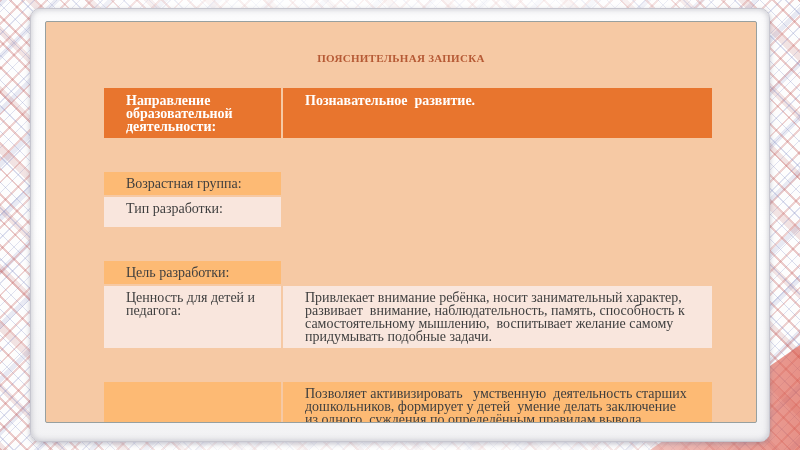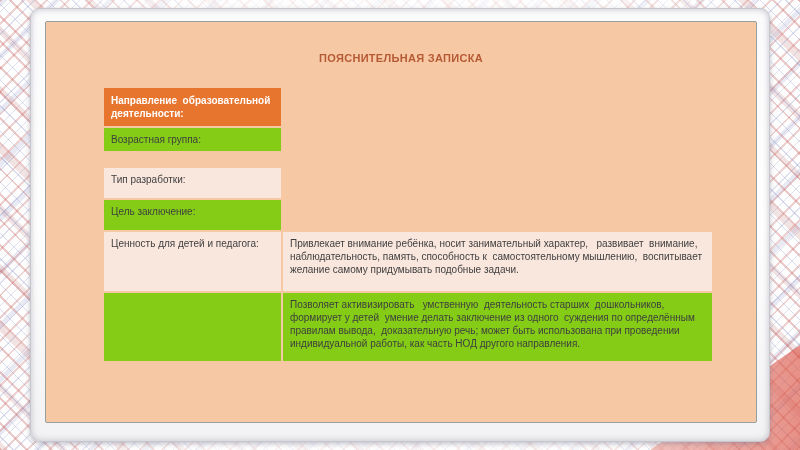--- a/index.html
+++ b/index.html
@@ -26,20 +26,21 @@
         rgba(192,80,77,0.26) 0px, rgba(192,80,77,0.26) 2px,
         rgba(255,255,255,0) 2px, rgba(255,255,255,0) 8px,
         rgba(118,128,190,0.24) 8px, rgba(118,128,190,0.24) 9px,
         rgba(255,255,255,0) 9px, rgba(255,255,255,0) 16px),
       repeating-linear-gradient(45deg,
         rgba(170,60,60,0.14) 0px, rgba(170,60,60,0.14) 6px,
         rgba(255,255,255,0) 6px, rgba(255,255,255,0) 42px),
       repeating-linear-gradient(135deg,
         rgba(100,110,180,0.14) 0px, rgba(100,110,180,0.14) 5px,
         rgba(255,255,255,0) 5px, rgba(255,255,255,0) 38px);
+    font-family: Liberation Serif, serif;
   }
   
   .stage::after {
     content: "";
     position: absolute;
     inset: 0;
     background: linear-gradient(90deg,
       rgba(255,255,255,0) 0%,
       rgba(255,255,255,0.72) 28%,
       rgba(255,255,255,0.72) 70%,
@@ -105,73 +106,74 @@
     position: absolute;
     left: 58px;
     top: 66px;
     width: 608px;
     display: flex;
     flex-direction: column;
     gap: 2px;
   }
   .row { display: flex; gap: 2px; }
   .cell {
-    padding: 5px 7px;
-    font-size: 10px;
+    padding: 5px 22px;
+    font-size: 14px;
     line-height: 13px;
     color: #3f3f3f;
     white-space: pre-wrap;
     overflow: hidden;
   }
   .cell.l { width: 177px; flex: none; }
   .cell.r { flex: 1; }
 
   .row.hdr .cell {
     background: #e8752e;
     color: #ffffff;
     font-weight: bold;
     padding-top: 6px;
   }
   .row.hdr  { min-height: 38px; }
   .row.r1   { min-height: 23px; }
-  .row.r2   { min-height: 30px; margin-top: 15px; }
+  .row.r2   { min-height: 30px; }
   .row.r3   { min-height: 30px; }
   .row.r4   { min-height: 59px; }
   .row.r5   { min-height: 68px; }
 
-  .row.dark  .cell { background: #84cc16; }
+  .row.dark  .cell { background: #fdba74; margin-top: 32px; }
   .row.light .cell { background: #f9e6dd; }
 </style>
 </head>
 <body>
 
 <div class="stage">
   <div class="corner-accent"></div>
 
   <div class="frame">
     <div class="panel">
 
       <div class="title">ПОЯСНИТЕЛЬНАЯ ЗАПИСКА</div>
 
       <div class="tbl">
 
         <div class="row hdr">
           <div class="cell l">Направление  образовательной деятельности:</div>
+          <div class="cell r">Познавательное  развитие.</div>
         </div>
 
         <div class="row r1 dark">
           <div class="cell l">Возрастная группа:</div>
         </div>
 
         <div class="row r2 light">
           <div class="cell l">Тип разработки:</div>
         </div>
 
         <div class="row r3 dark">
-          <div class="cell l">Цель заключение:</div>
+          <div class="cell l">Цель разработки:</div>
         </div>
 
         <div class="row r4 light">
           <div class="cell l">Ценность для детей и педагога:</div>
           <div class="cell r">Привлекает внимание ребёнка, носит занимательный характер,   развивает  внимание, наблюдательность, память, способность к  самостоятельному мышлению,  воспитывает желание самому придумывать подобные задачи.</div>
         </div>
 
         <div class="row r5 dark">
           <div class="cell l"></div>
           <div class="cell r">Позволяет активизировать   умственную  деятельность старших  дошкольников, формирует у детей  умение делать заключение из одного  суждения по определённым правилам вывода,  доказательную речь; может быть использована при проведении индивидуальной работы, как часть НОД другого направления.</div>

